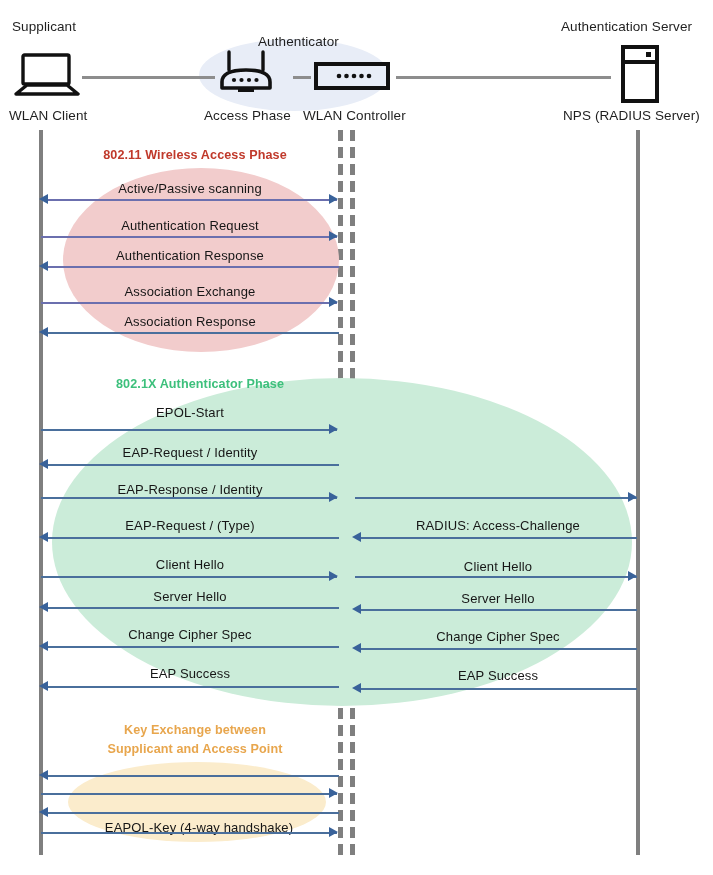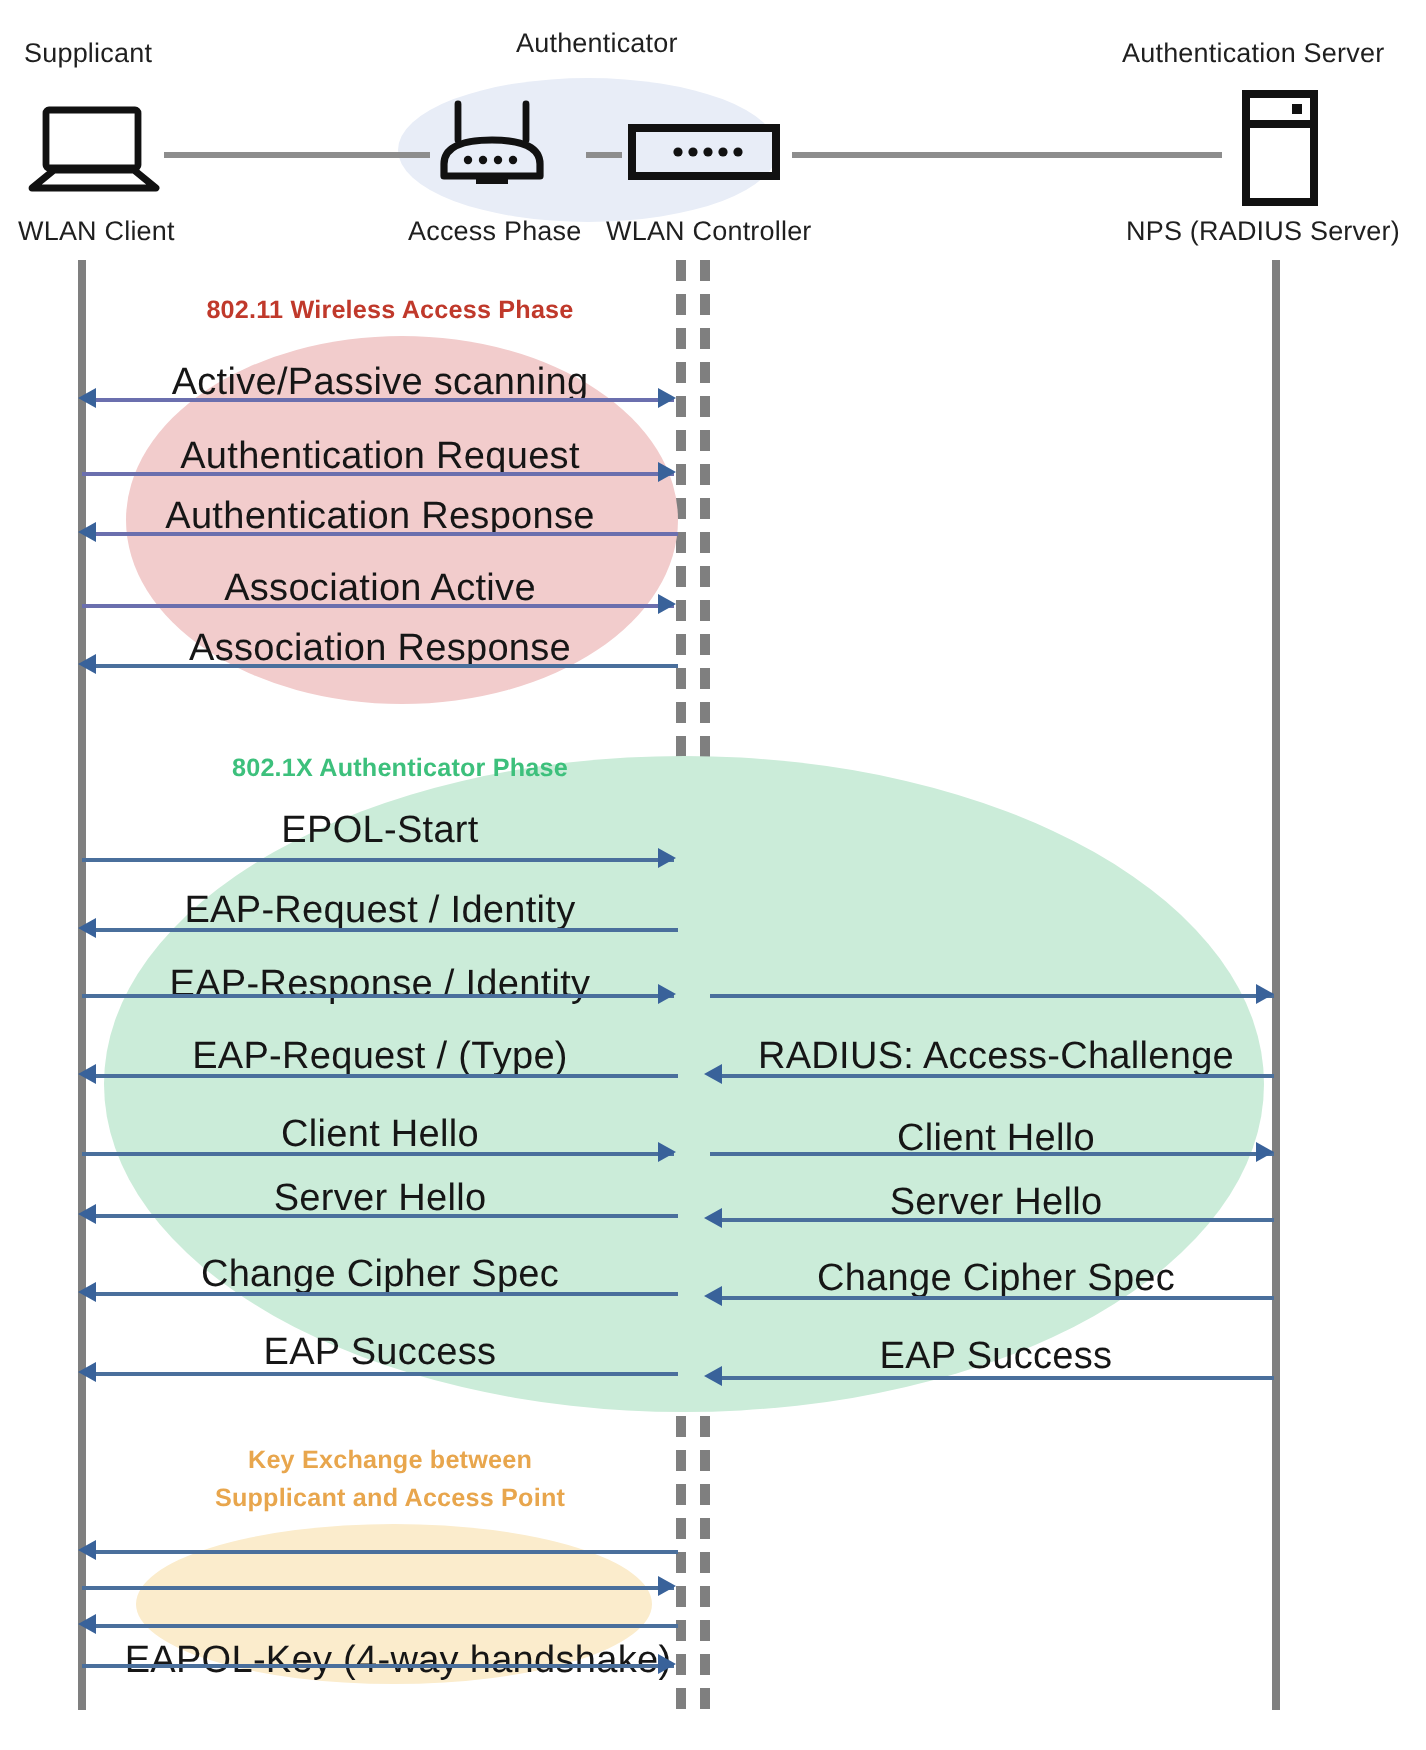--- a/index.html
+++ b/index.html
@@ -86,36 +86,36 @@
   .arrow-head {
     position: absolute;
     width: 0; height: 0;
     border-top: 5px solid transparent;
     border-bottom: 5px solid transparent;
   }
   .arrow-head.right { border-left: 9px solid #39629a; }
   .arrow-head.left  { border-right: 9px solid #39629a; }
   .msg-label {
     position: absolute;
-    font-size: 19px;
+    font-size: 13px;
     color: #161616;
     text-align: center;
     white-space: nowrap;
     letter-spacing: .15px;
   }
 </style>
 </head>
 <body>
 
 <div id="stage">
 
   <div class="auth-blob"></div>
 
   <div class="actor-title" style="left:12px; top:19px;">Supplicant</div>
-  <div class="actor-title" style="left:258px; top:14px;">Authenticator</div>
+  <div class="actor-title" style="left:258px; top:34px;">Authenticator</div>
   <div class="actor-title" style="left:561px; top:19px;">Authentication Server</div>
 
   <div class="hwire" style="left:82px; top:76px; width:133px;"></div>
   <div class="hwire" style="left:293px; top:76px; width:18px;"></div>
   <div class="hwire" style="left:396px; top:76px; width:215px;"></div>
 
   <div class="icon-holder" style="left:14px; top:53px;">
     <svg width="66" height="44" viewBox="0 0 66 44">
       <rect x="9" y="2" width="46" height="29" rx="1.5" fill="none" stroke="#111" stroke-width="3.4"></rect>
       <path d="M2 41 L13 32 L53 32 L64 41 Z" fill="none" stroke="#111" stroke-width="3.4" stroke-linejoin="round"></path>
@@ -176,21 +176,21 @@
   <div class="arrow-head right" style="left:329px; top:194px;"></div>
 
   <div class="msg-label" style="left:43px; top:218px; width:294px;">Authentication Request</div>
   <div class="msg-line violet" style="left:41px; top:236px; width:296px;"></div>
   <div class="arrow-head right" style="left:329px; top:231px;"></div>
 
   <div class="msg-label" style="left:43px; top:248px; width:294px;">Authentication Response</div>
   <div class="msg-line violet" style="left:43px; top:266px; width:296px;"></div>
   <div class="arrow-head left" style="left:39px; top:261px;"></div>
 
-  <div class="msg-label" style="left:43px; top:284px; width:294px;">Association Active</div>
+  <div class="msg-label" style="left:43px; top:284px; width:294px;">Association Exchange</div>
   <div class="msg-line violet" style="left:41px; top:302px; width:296px;"></div>
   <div class="arrow-head right" style="left:329px; top:297px;"></div>
 
   <div class="msg-label" style="left:43px; top:314px; width:294px;">Association Response</div>
   <div class="msg-line" style="left:43px; top:332px; width:296px;"></div>
   <div class="arrow-head left" style="left:39px; top:327px;"></div>
 
   <div class="phase-label" style="left:55px; top:375px; width:290px; color:#3dc07c;">802.1X Authenticator Phase</div>
 
   <div class="msg-label" style="left:43px; top:405px; width:294px;">EPOL-Start</div>

